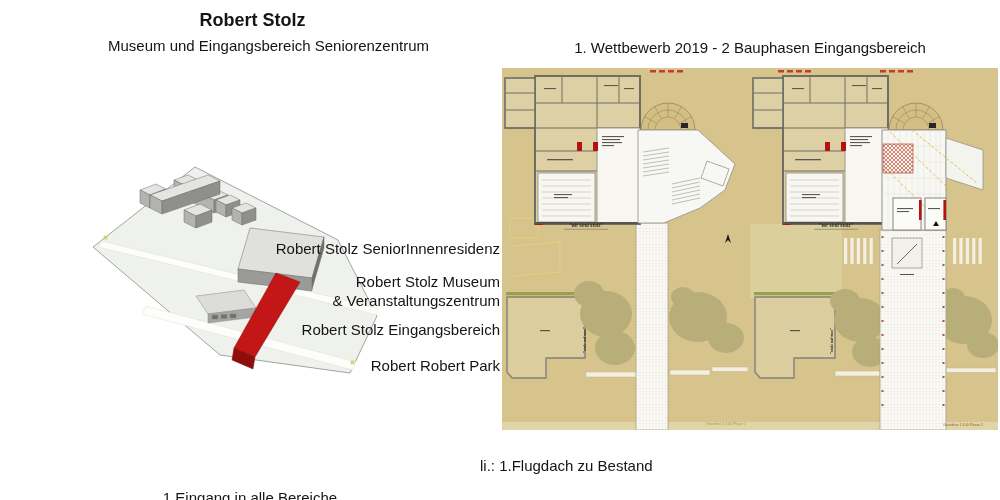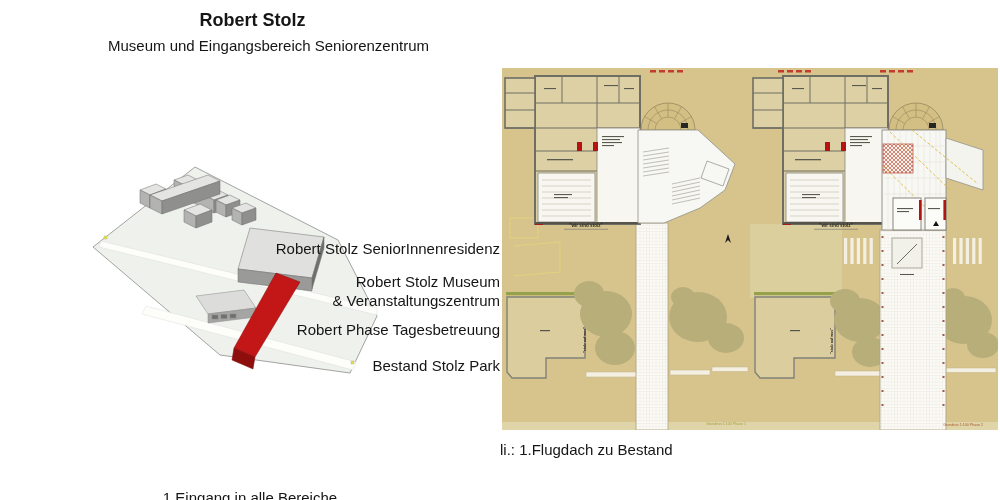--- a/index.html
+++ b/index.html
@@ -6,34 +6,35 @@
   .page{position:relative;width:1000px;height:500px;background:#ffffff;overflow:hidden;
         font-family:"Liberation Sans",sans-serif;color:#151515;}
   .abs{position:absolute;}
   .page-title{left:0;top:10px;width:505px;text-align:center;font-size:18px;font-weight:bold;}
   .page-subtitle{left:0;top:37px;width:505px;text-align:center;font-size:15px;margin-left:16px;}
   .comp-title{left:500px;top:39px;width:500px;text-align:center;font-size:15px;}
   .model-labels{left:200px;top:0;width:300px;height:400px;pointer-events:none;z-index:5;}
   .mlabel{position:absolute;right:0;white-space:nowrap;font-size:15px;text-align:right;margin-top:33px;}
   .cap{top:441px;font-size:15px;white-space:nowrap;}
   .cap-model{left:0;width:500px;text-align:center;margin-top:48px;}
-  .cap-li{left:500px;}
+  .cap-li{left:480px;margin-top:16px;}
   .cap-re{left:762px;}
   .model-svg{left:88px;top:158px;}
   .plans{left:502px;top:68px;width:496px;height:362px;display:flex;}
   svg{display:block;}
   svg text{font-family:"Liberation Sans",sans-serif;}
 </style>
 </head>
 <body>
 
 <div class="page">
 
   <div class="abs page-title">Robert Stolz</div>
   <div class="abs page-subtitle">Museum und Eingangsbereich Seniorenzentrum</div>
+  <div class="abs comp-title">1. Wettbewerb 2019 - 2 Bauphasen Eingangsbereich</div>
 
   <svg class="abs model-svg" width="290" height="230" viewBox="0 0 290 230">
 
     <polygon points="107,9 250,82 289,158 262,215 132,197 5,89" fill="#eef1ec" stroke="#8d8d8d" stroke-width="0.8"></polygon>
 
     <g>
       <polygon points="13,83 289,150 289,157 11,89" fill="#fdfdfa" stroke="#d9d9d3" stroke-width="0.4"></polygon>
       <polygon points="58,148 268,204 265,212 54,156" fill="#fdfdfa" stroke="#d9d9d3" stroke-width="0.4"></polygon>
       <rect x="16" y="78" width="3" height="3" fill="#e6e23a" stroke="#999" stroke-width="0.3"></rect>
       <rect x="263" y="203" width="3" height="3" fill="#e6e23a" stroke="#999" stroke-width="0.3"></rect>
@@ -82,22 +83,22 @@
     <g>
       <polygon points="188,115 212,124 167,199 146,190" fill="#c31616" stroke="#8c0f0f" stroke-width="0.5"></polygon>
       <polygon points="146,190 167,199 165,211 144,202" fill="#8e0e0e" stroke="#7a0c0c" stroke-width="0.5"></polygon>
     </g>
   </svg>
 
   <div class="abs model-labels">
     <div class="mlabel" style="top:207px">Robert Stolz SeniorInnenresidenz</div>
     <div class="mlabel" style="top:259px">&amp; Veranstaltungszentrum</div>
     <div class="mlabel" style="top:240px">Robert Stolz Museum</div>
-    <div class="mlabel" style="top:288px">Robert Phase Tagesbetreuung</div>
-    <div class="mlabel" style="top:324px">Bestand Stolz Park</div>
+    <div class="mlabel" style="top:288px">Robert Stolz Eingangsbereich</div>
+    <div class="mlabel" style="top:324px">Robert Robert Park</div>
   </div>
 
   <div class="abs plans">
 
     <svg width="248" height="362" viewBox="0 0 248 362">
       <defs>
         <pattern id="p1-hatch" width="3.2" height="3.2" patternUnits="userSpaceOnUse">
           <rect width="3.2" height="3.2" fill="#fbfaf6"></rect>
           <path d="M0 0 H3.2 M0 0 V3.2" stroke="#ddd8c8" stroke-width="0.45"></path>
         </pattern>

